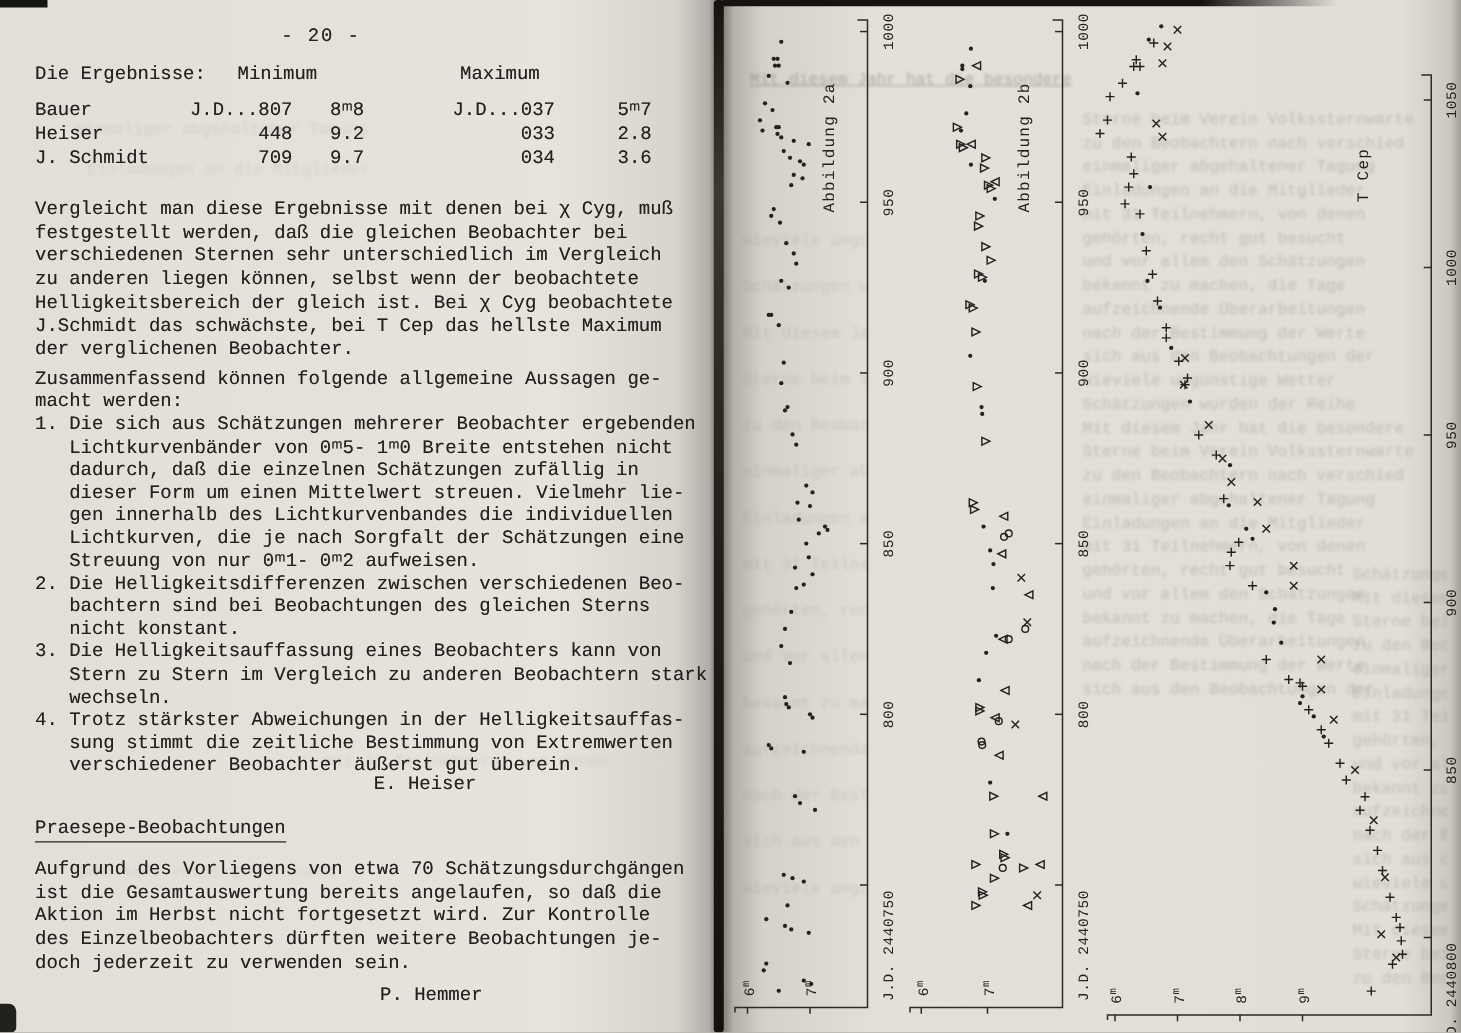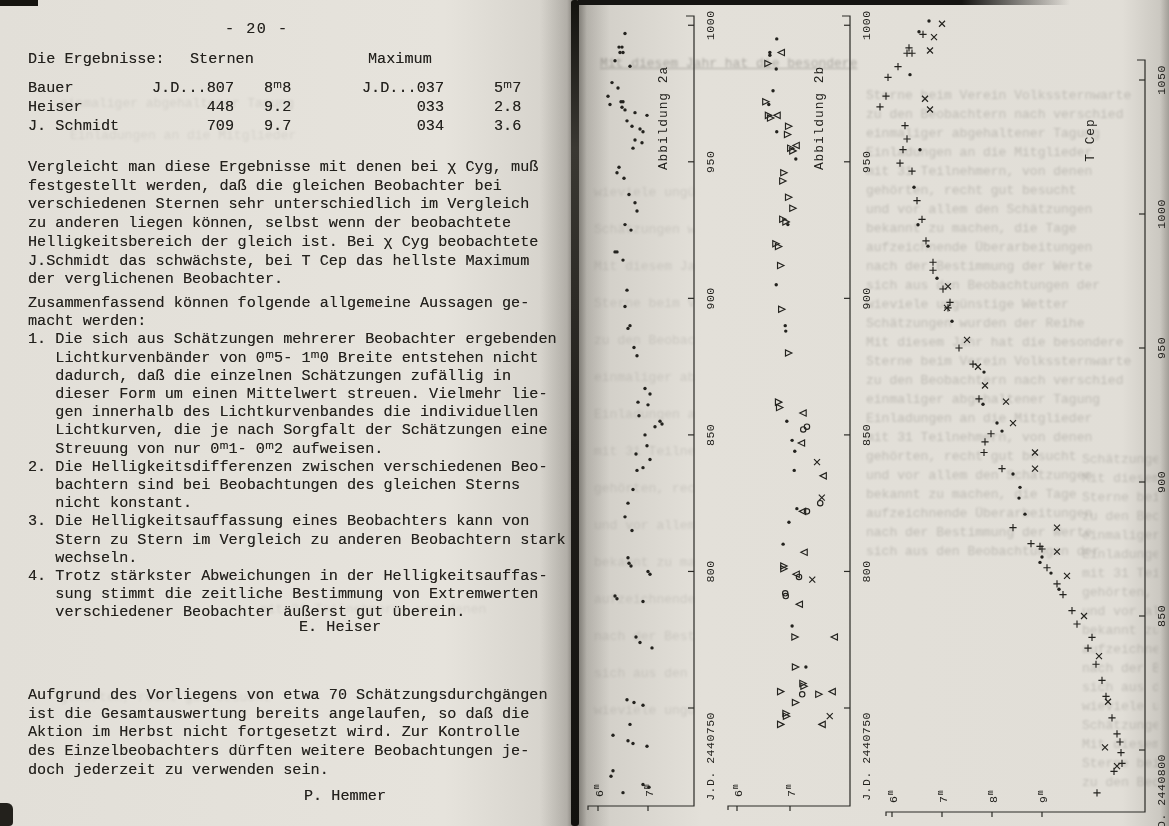--- a/index.html
+++ b/index.html
@@ -36,21 +36,21 @@
 </style>
 </head>
 <body>
 
 <div id="scan">
 
   <div class="tw pageno" style="left:225px;top:20px">- 20 -</div>
 
   <div class="tbl" style="top:50px">
     <span style="left:28px;top:0">Die Ergebnisse:</span>
-    <span style="left:190px;top:0">Sternen</span>
+    <span style="left:190px;top:0">Minimum</span>
     <span style="left:368px;top:0">Maximum</span>
 
     <span style="left:28px;top:29px">Bauer</span>
     <span class="ra" style="left:150px;top:29px;width:84px">J.D...807</span>
     <span style="left:264px;top:29px">8ᵐ8</span>
     <span class="ra" style="left:360px;top:29px;width:84px">J.D...037</span>
     <span style="left:494px;top:29px">5ᵐ7</span>
 
     <span style="left:28px;top:48px">Heiser</span>
     <span class="ra" style="left:150px;top:48px;width:84px">448</span>
@@ -87,20 +87,21 @@
    nicht konstant.
 3. Die Helligkeitsauffassung eines Beobachters kann von
    Stern zu Stern im Vergleich zu anderen Beobachtern stark
    wechseln.
 4. Trotz stärkster Abweichungen in der Helligkeitsauffas-
    sung stimmt die zeitliche Bestimmung von Extremwerten
    verschiedener Beobachter äußerst gut überein.</pre>
 
   <div class="tw sig" style="left:299px;top:618px">E. Heiser</div>
 
+  <div class="tw head" style="left:28px;top:653px">Praesepe-Beobachtungen</div>
 
   <pre class="tw" style="left:28px;top:686px">Aufgrund des Vorliegens von etwa 70 Schätzungsdurchgängen
 ist die Gesamtauswertung bereits angelaufen, so daß die
 Aktion im Herbst nicht fortgesetzt wird. Zur Kontrolle
 des Einzelbeobachters dürften weitere Beobachtungen je-
 doch jederzeit zu verwenden sein.</pre>
 
   <div class="tw sig" style="left:304px;top:787px">P. Hemmer</div>
 
   <svg id="charts" width="1169" height="826" viewBox="0 0 1169 826">

